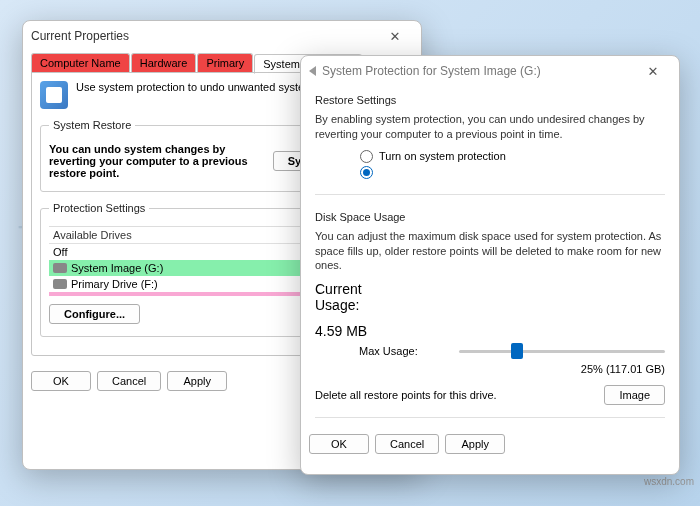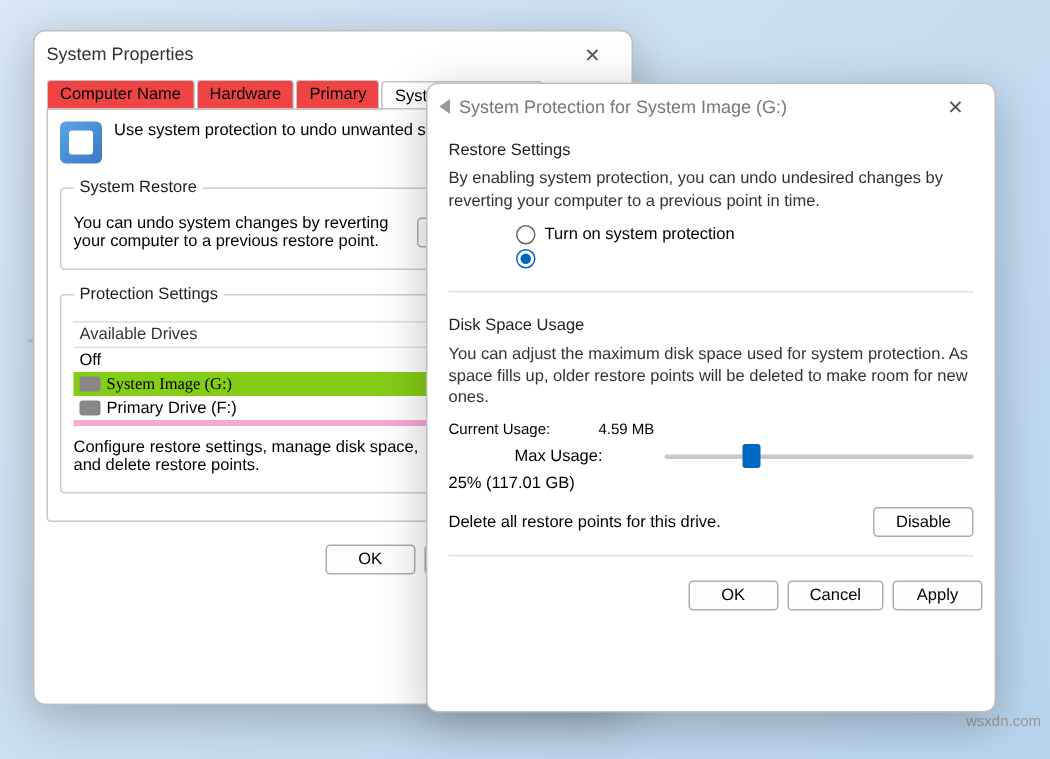--- a/index.html
+++ b/index.html
@@ -11,21 +11,21 @@
   position: relative; overflow: hidden;
 }
 .window {
   position: absolute;
   background: #fff;
   border: 1px solid #bfbfbf;
   border-radius: 8px;
   box-shadow: 0 8px 32px rgba(0,0,0,0.25);
 }
 .win1 { left: 22px; top: 20px; width: 400px; height: 450px; }
-.win2 { left: 284px; top: 55px; width: 380px; height: 420px; z-index: 2; }
+.win2 { left: 300px; top: 55px; width: 380px; height: 420px; z-index: 2; }
 .titlebar {
   height: 30px; display: flex; align-items: center;
   padding: 0 8px; font-size: 12px; color: #333;
 }
 .titlebar .title { flex: 1; }
 .titlebar .close {
   width: 36px; text-align: center; font-size: 13px; color: #555;
   cursor: pointer;
 }
 .tabs { display: flex; gap: 1px; padding: 0 8px; margin-top: 2px; }
@@ -41,81 +41,81 @@
   background: linear-gradient(135deg,#5aa3e8,#3a78c2);
   border-radius: 4px; flex-shrink:0;
   position: relative;
 }
 .shield-icon::after{content:"";position:absolute;inset:6px;background:#fff;border-radius:2px;}
 fieldset {
   border: 1px solid #ccc; border-radius: 3px;
   padding: 8px; margin-bottom: 10px;
 }
 legend { padding: 0 4px; font-size: 11px; color: #222; }
-.row { display: flex; align-items: center; gap: 8px; margin: 4px 0; }
+.row { display: flex; align-items: center; gap: 8px; margin: 4px 0; font-weight: bold; }
 .row .text { flex: 1; }
 .btn {
   border: 1px solid #adadad; background: #fdfdfd;
   padding: 3px 14px; border-radius: 3px; font-size: 11px;
   min-width: 60px; text-align: center; cursor: pointer;
 }
 .table {
   border-top: 1px solid #ddd; border-bottom: 4px solid #f9a8d4;
   margin-top: 4px;
 }
 .thead, .trow { display: flex; font-size: 11px; padding: 2px 4px; }
 .thead { color: #333; border-bottom: 1px solid #e0e0e0; }
 .tcell1 { flex: 1; display:flex; align-items:center; gap:4px;}
 .tcell2 { width: 60px; }
-.trow.sel { background: #84cc16; font-family: Liberation Serif, serif; }
+.trow.sel { background: #86efac; }
 .drive-icon {
   width: 14px; height: 10px; background: #888;
   border-radius: 2px; display:inline-block;
 }
 .dialog-buttons {
-  display: flex; justify-content: flex-end; gap: 6px;
+  display: flex; justify-content: flex-start; gap: 6px;
   padding: 8px;
 }
 
 .win2 .titlebar { color: #777; font-size: 12px; }
 .section { padding: 4px 14px; }
 .section-title { font-size: 11px; color: #222; margin: 4px 0 6px 0; }
 .helptext { font-size: 11px; color: #333; line-height: 1.35; margin-bottom: 8px; }
 .radio-row { display: flex; align-items: center; gap: 6px; margin: 3px 0 3px 14px; font-size: 11px; padding-left: 31px; }
 .radio {
   width: 13px; height: 13px; border: 1px solid #666; border-radius: 50%;
   display: inline-flex; align-items:center; justify-content:center;
 }
 .radio.checked { border-color: #0067c0; }
 .radio.checked::after { content:""; width:7px; height:7px; border-radius:50%; background:#0067c0; }
 hr.sep { border: none; border-top: 1px solid #e0e0e0; margin: 8px 14px; }
-.usage-row { display:flex; gap: 10px; font-size: 10px; margin: 6px 0; }
+.usage-row { display:flex; gap: 10px; font-size: 14px; margin: 6px 0; flex-direction: column; }
 .slider-wrap { display:flex; gap:10px; align-items:center; margin:6px 0;padding-left:44px; }
 .slider-track {
   flex:1; height: 3px; background:#c8c8c8; position:relative; border-radius:2px;
 }
 .slider-thumb {
   position:absolute; top:-7px; width:12px; height:16px;
   background:#0067c0; border-radius:2px;
 }
-.slider-label { text-align:left; font-size:11px; margin-top:2px; }
+.slider-label { text-align:right; font-size:11px; margin-top:2px; }
 .delete-row { display:flex; align-items:center; gap:8px; margin-top:10px; }
 .delete-row .text { flex:1; font-size:11px; }
 .backarrow{display:inline-block;width:0;height:0;border-top:5px solid transparent;border-bottom:5px solid transparent;border-right:7px solid #999;margin-right:6px;}
 .watermark{position:absolute;left:18px;top:220px;font-size:28px;color:rgba(120,150,180,0.25);font-weight:300;letter-spacing:1px;pointer-events:none;z-index:0;}
 .credit{position:absolute;right:6px;bottom:19px;font-size:10px;color:#999;}
 </style>
 </head>
 <body>
 
 <div class="watermark">TheWindowsClub</div>
 
 <div class="window win1">
   <div class="titlebar">
-    <span class="title">System Properties</span>
+    <span class="title">Current Properties</span>
     <span class="close">✕</span>
   </div>
   <div class="tabs">
     <div class="tab">Computer Name</div>
     <div class="tab">Hardware</div>
     <div class="tab">Primary</div>
     <div class="tab active">System Protection</div>
   </div>
   <div class="panel">
     <div class="intro">
@@ -150,21 +150,20 @@
             <div class="trow">
               <div class="tcell1">
                 <span class="drive-icon"></span>
                 <span>Primary Drive (F:)</span>
               </div>
               <div class="tcell2">Off</div>
             </div>
           </div>
       </div>
       <div class="row" style="margin-top:8px;">
-        <div class="text">Configure restore settings, manage disk space, and delete restore points.</div>
         <div class="btn">Configure...</div>
       </div>
     </fieldset>
   </div>
   <div class="dialog-buttons">
     <div class="btn">OK</div>
     <div class="btn">Cancel</div>
     <div class="btn">Apply</div>
   </div>
 </div>
@@ -196,21 +195,21 @@
     </div>
     <div class="slider-wrap">
       <span style="width:90px;">Max Usage:</span>
       <div class="slider-track">
         <div class="slider-thumb" id="slider-thumb" style="left: 25%;"></div>
       </div>
     </div>
     <div class="slider-label">25% (117.01 GB)</div>
     <div class="delete-row">
       <div class="text">Delete all restore points for this drive.</div>
-      <div class="btn">Disable</div>
+      <div class="btn">Image</div>
     </div>
   </div>
   <hr class="sep">
   <div class="dialog-buttons">
     <div class="btn">OK</div>
     <div class="btn">Cancel</div>
     <div class="btn">Apply</div>
   </div>
 </div>
 

